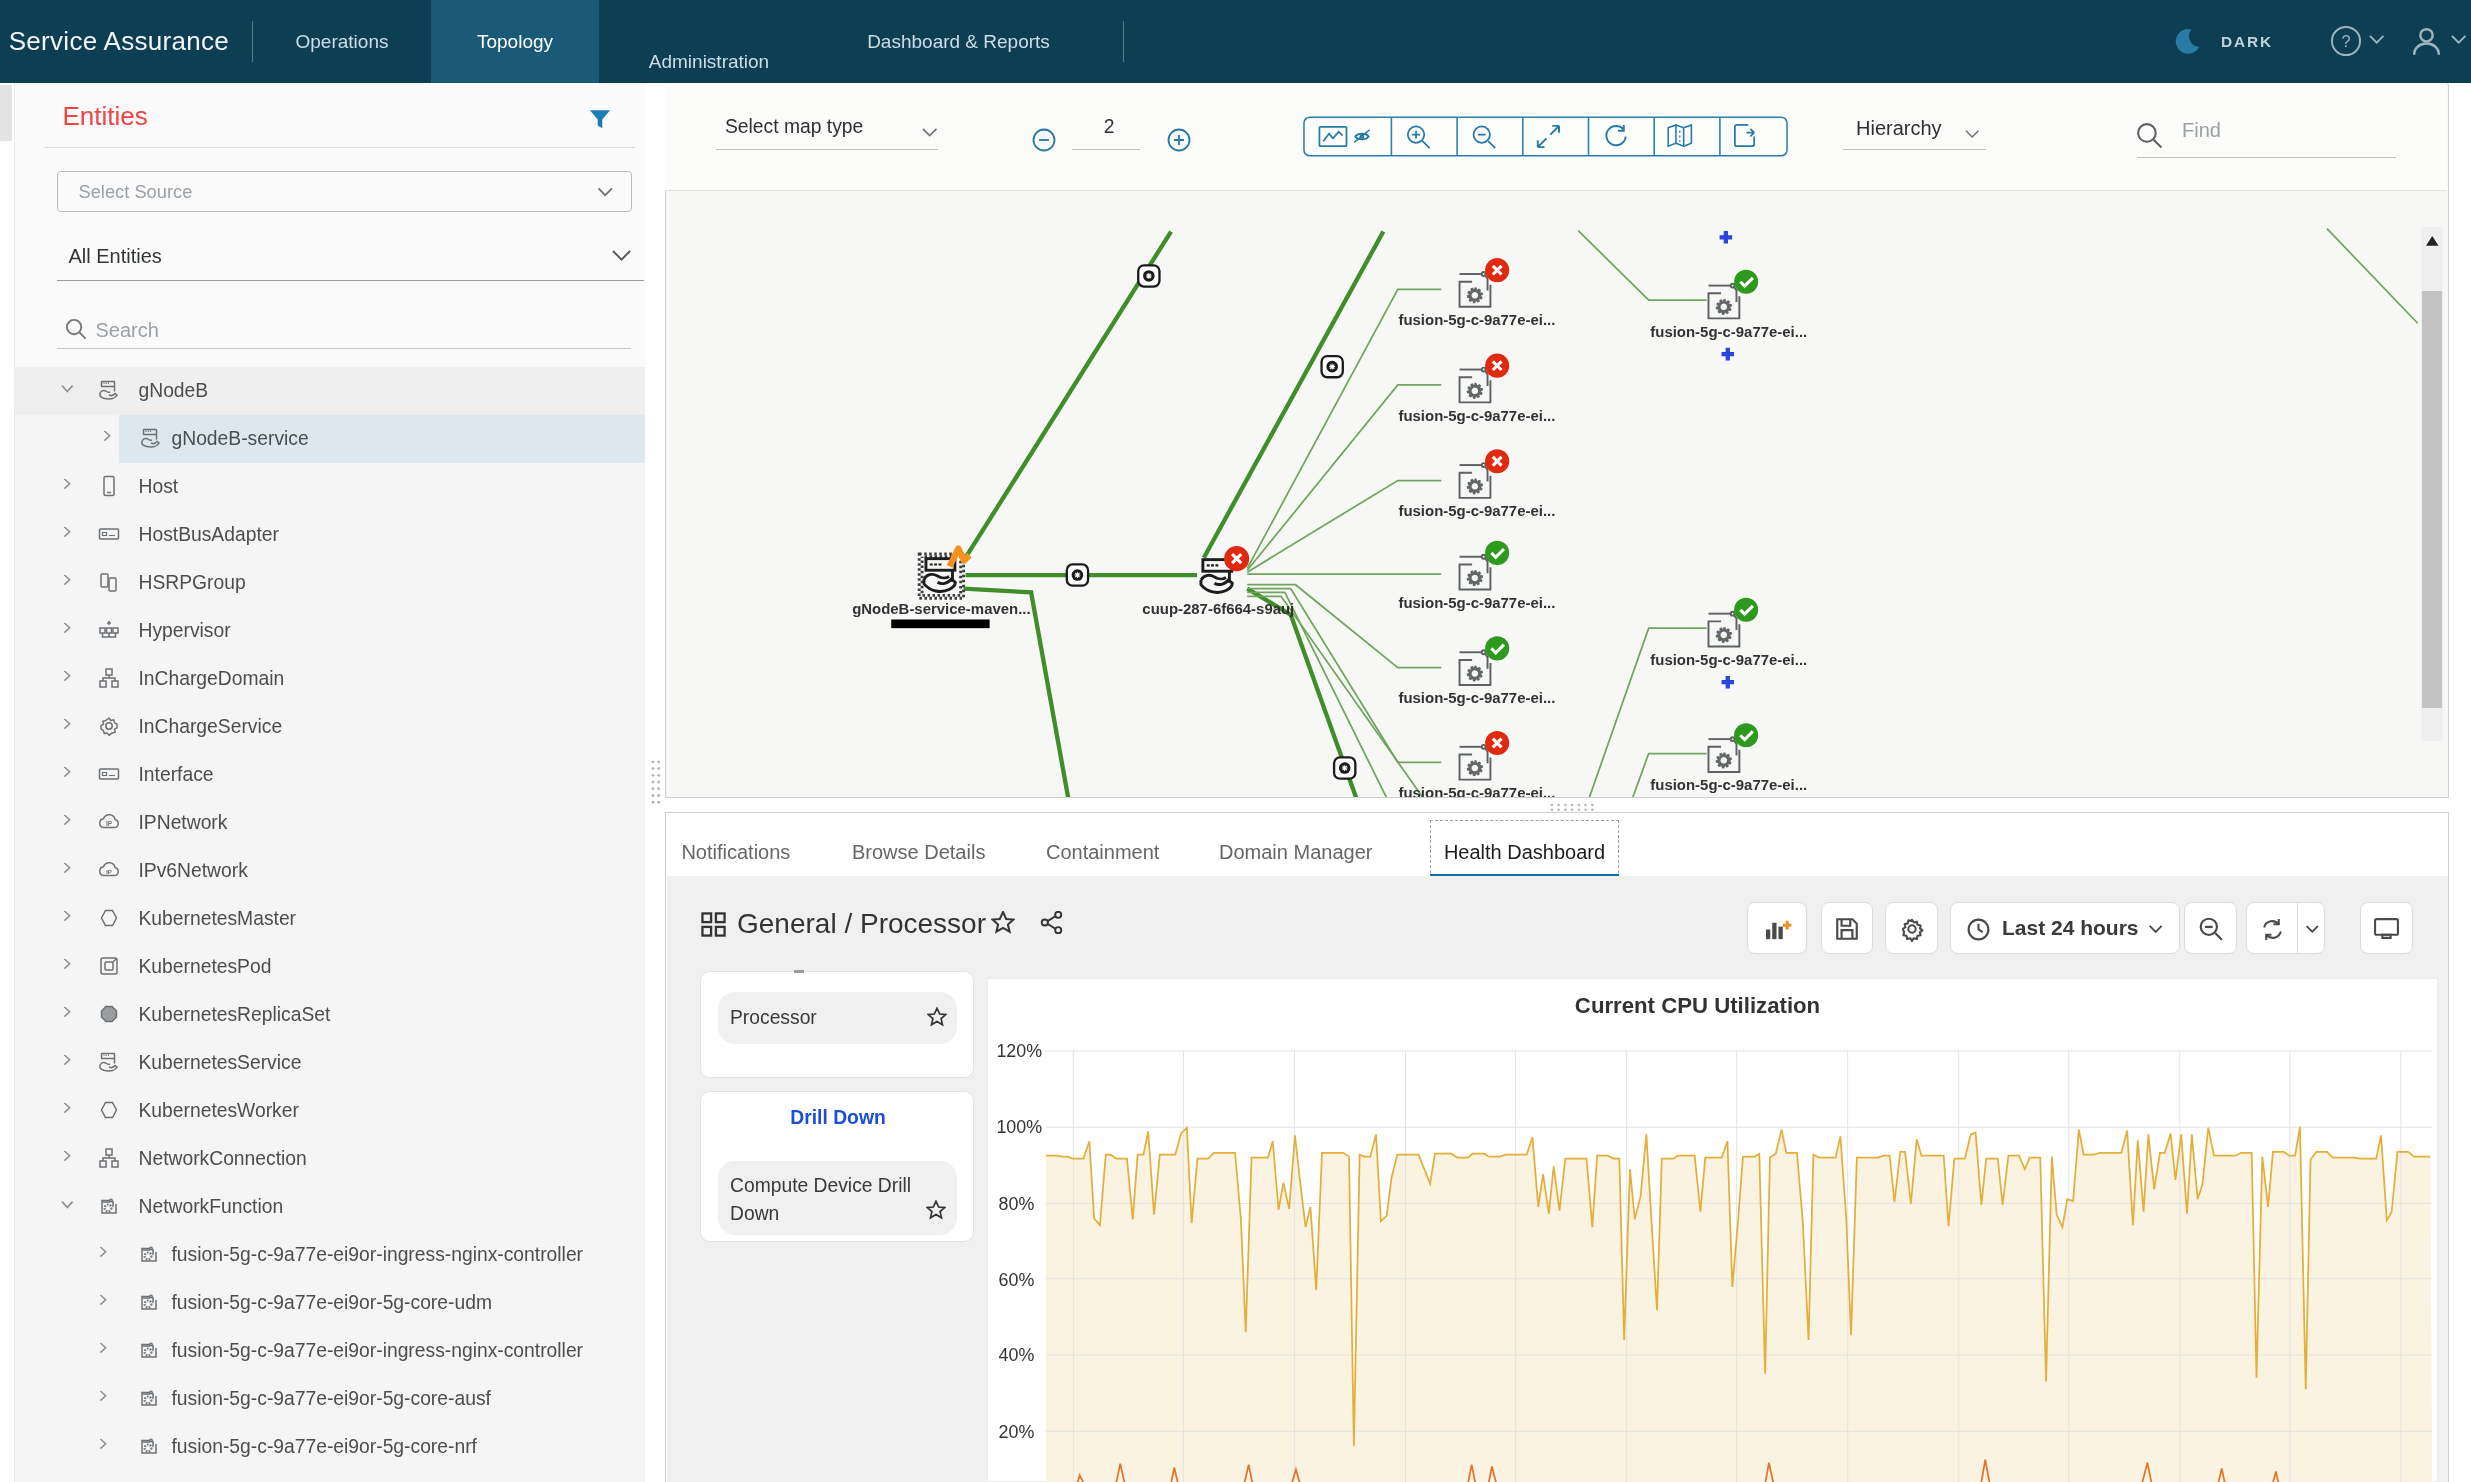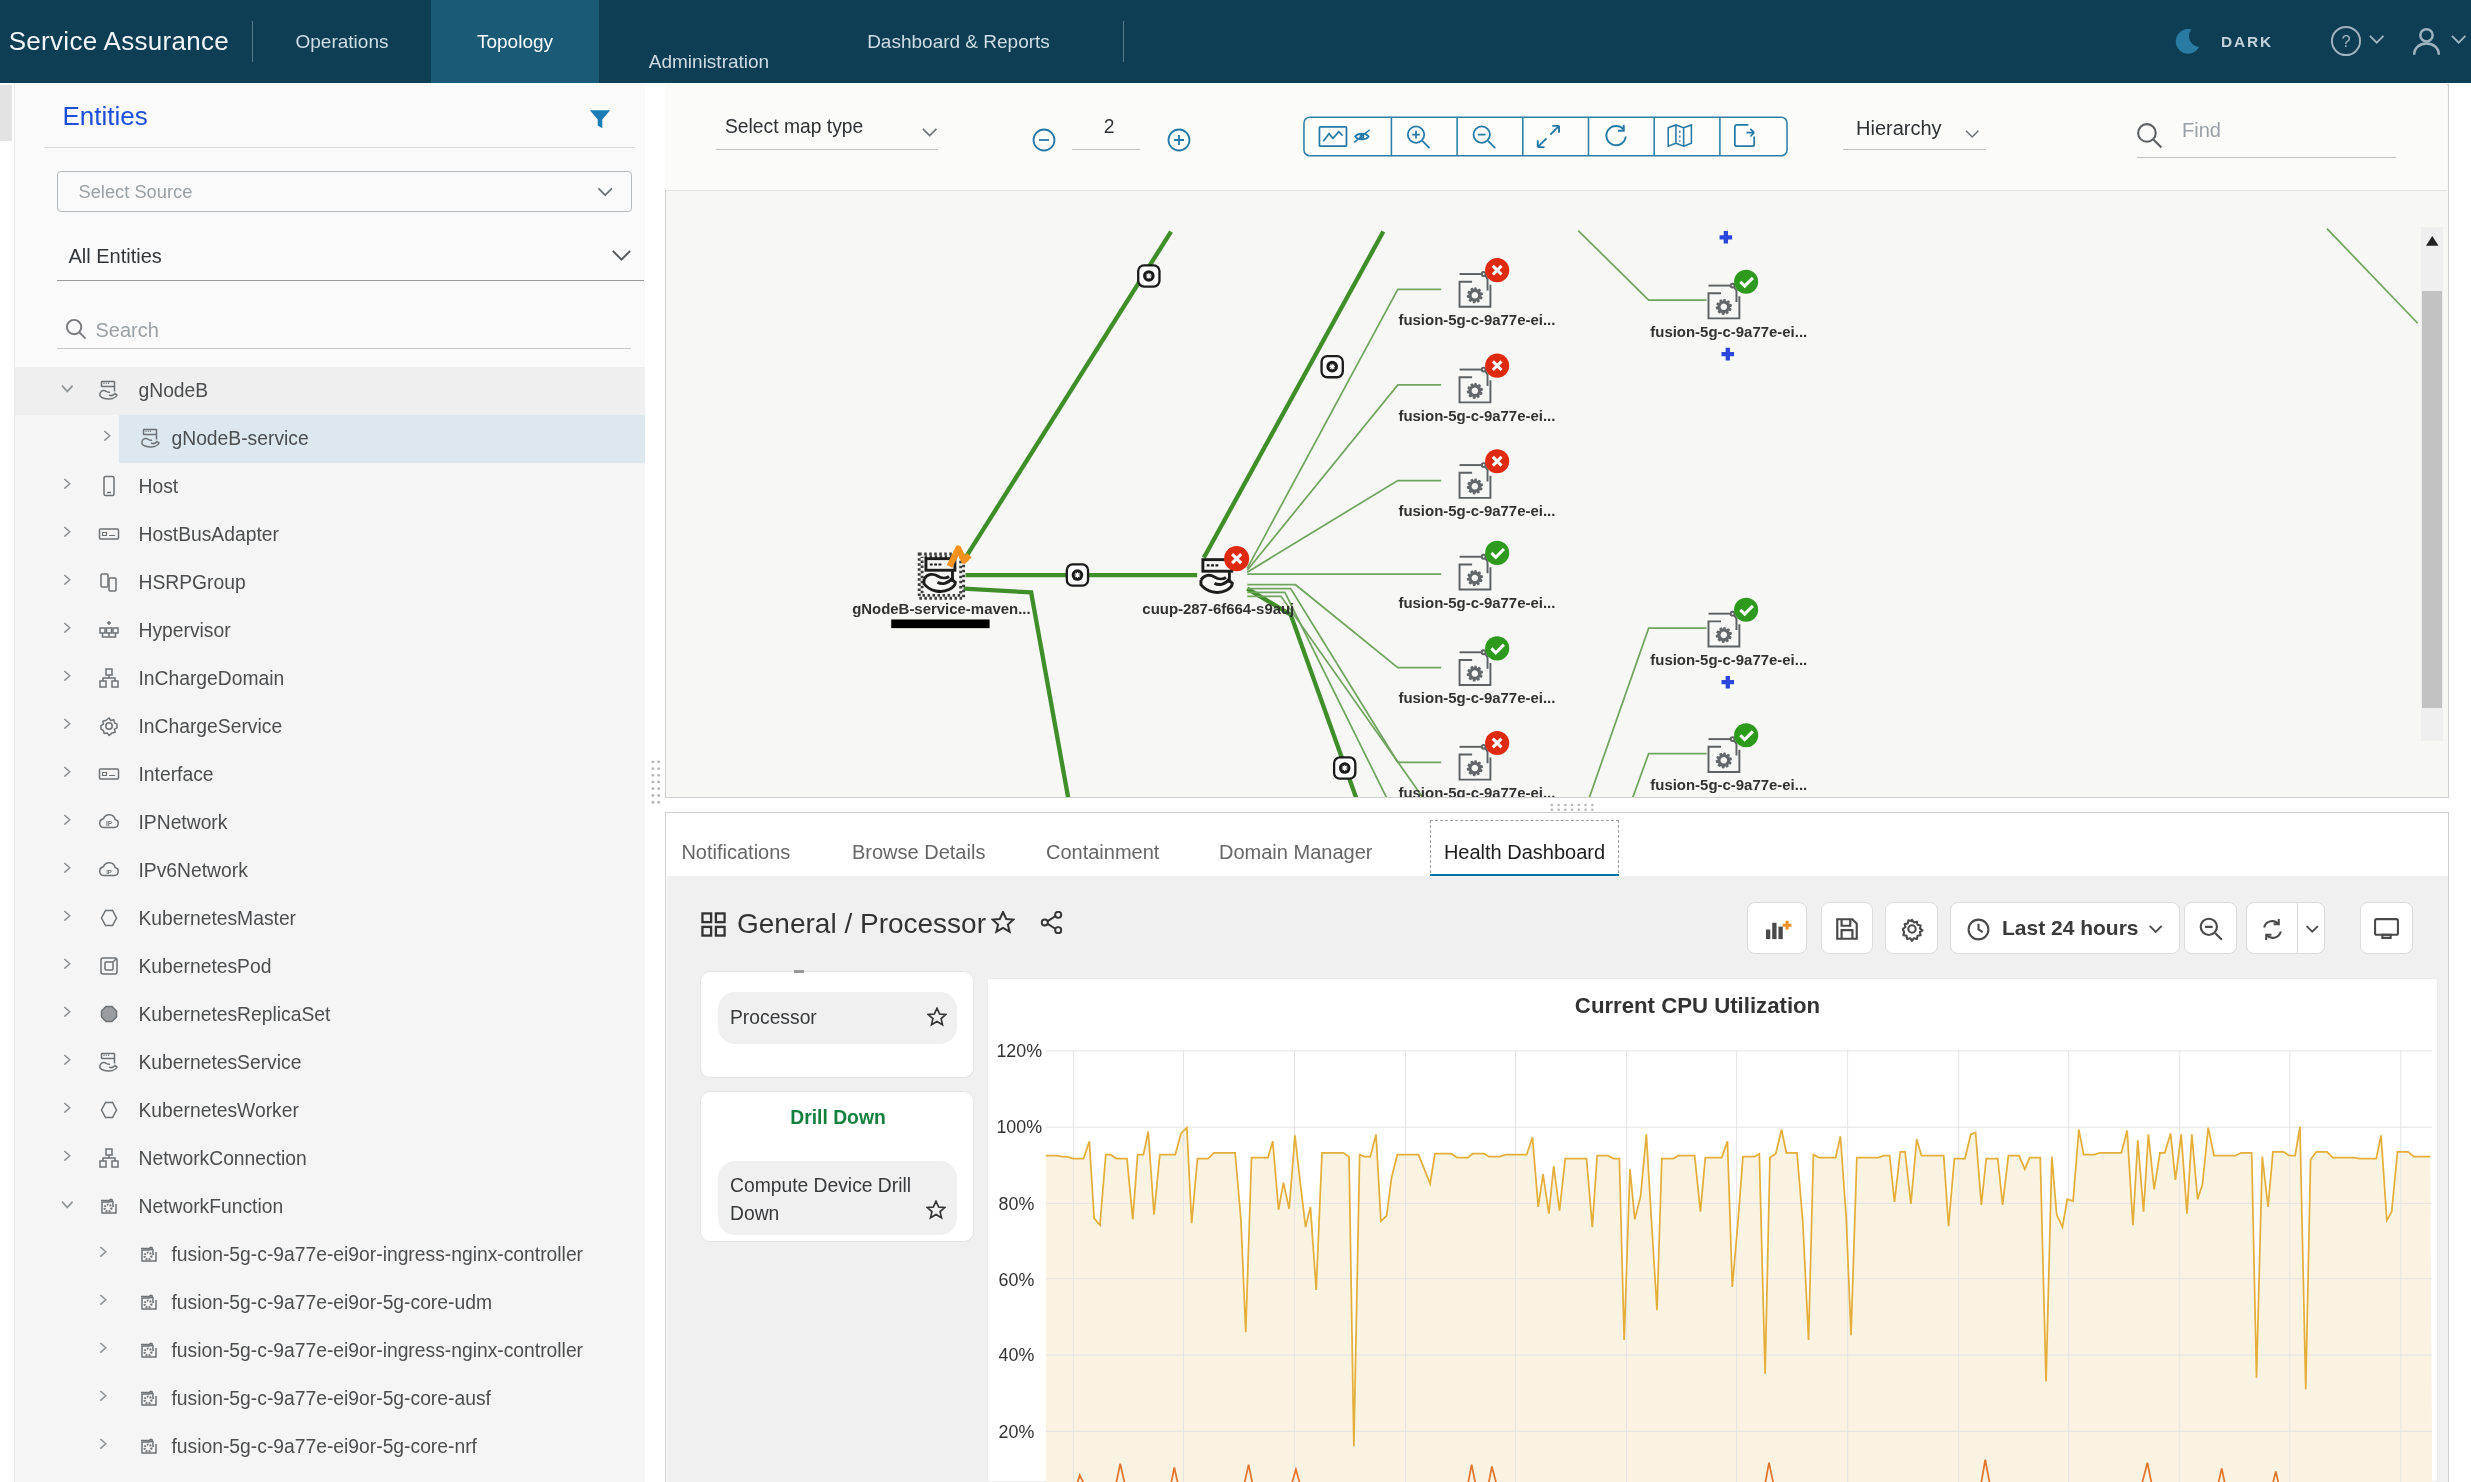--- a/index.html
+++ b/index.html
@@ -17,21 +17,21 @@
     font-size:19px; text-align:center; }
   #nav .item.active { background:#1b5a76; color:#fff; }
 
   
   #rail { position:absolute; left:0; top:83px; width:13.5px; height:1399px; background:#fff; }
   #rail .notch { position:absolute; left:0; top:1.9px; width:11.6px; height:56px; background:#e3e3e3; }
 
   
   #side { position:absolute; left:13.5px; top:83px; width:631px; height:1399px; background:#fafafa;
     border-left:1px solid #eaeaea; }
-  #side h2 { position:absolute; left:48px; top:18.3px; font-size:26px; font-weight:400; color:#1d4ed8; }
+  #side h2 { position:absolute; left:48px; top:18.3px; font-size:26px; font-weight:400; color:#ef4444; }
   #side .hr { position:absolute; left:29px; width:591px; top:64px; height:1px; background:#dadada; }
   #selsrc { position:absolute; left:42px; top:88px; width:575px; height:41px; border:1px solid #b4babd;
     border-radius:3.9px; color:#9aa1a6; font-size:18.3px; line-height:39px; padding-left:21px; background:#fafafa; }
   #allent { position:absolute; left:54px; top:162px; width:575px; height:27px; font-size:20px; color:#323538; }
   #allent .line { position:absolute; left:-11.6px; right:0; top:35px; height:1px; background:#9c9c9c; }
   #search { position:absolute; left:42px; top:234px; width:574px; height:27px; color:#9aa1a6; font-size:20px; }
   #search .line { position:absolute; left:0; right:0; top:31px; height:1px; background:#c6c6c6; }
   #tree { position:absolute; left:0; top:284px; width:630px; height:1115px; overflow:hidden; background:#f5f5f5; }
   .trow { position:relative; height:48px; font-size:19.3px; color:#4b4d4f; white-space:nowrap; overflow:hidden; }
   .trow .chev { position:absolute; top:14.5px; }
@@ -857,21 +857,21 @@
     <div class="card" style="left:33px;top:95px;width:274px;height:107px;">
       <div class="abs" style="left:93px;top:-1.9px;width:9.7px;height:2.9px;background:#9a9a9a"></div>
       <div class="gitem" style="left:17.4px;top:20px;width:239px;height:52px;">
         <span class="abs" style="left:11.6px;top:14.5px">Processor</span>
         <svg class="abs" style="left:209px;top:15.4px" width="20" height="20" viewBox="0 0 24 23">
             <path d="M12 1l3.2 7 7.3.6-5.6 4.9 1.7 7.2L12 16.8 5.4 20.7l1.7-7.2L1.5 8.6l7.3-.6z" fill="none" stroke="#333" stroke-width="2"></path>
           </svg>
       </div>
     </div>
     <div class="card" style="left:33px;top:215px;width:274px;height:151px;">
-      <div class="abs" style="left:0;top:15.4px;width:274px;text-align:center;font-size:19.3px;font-weight:bold;color:#15803d;">Drill Down</div>
+      <div class="abs" style="left:0;top:15.4px;width:274px;text-align:center;font-size:19.3px;font-weight:bold;color:#1d4ed8;">Drill Down</div>
       <div class="gitem" style="left:17.4px;top:69px;width:239px;height:74px;">
         <span class="abs" style="left:11.6px;top:13.5px">Compute Device Drill</span>
         <span class="abs" style="left:11.6px;top:42px">Down</span>
         <svg class="abs" style="left:208px;top:39px" width="20" height="20" viewBox="0 0 24 23">
             <path d="M12 1l3.2 7 7.3.6-5.6 4.9 1.7 7.2L12 16.8 5.4 20.7l1.7-7.2L1.5 8.6l7.3-.6z" fill="none" stroke="#333" stroke-width="2"></path>
           </svg>
       </div>
     </div>
 
 <div class="card" style="left:320px;top:102px;width:1451px;height:504px;border-radius:2.9px;border-color:#ececec;"></div>

